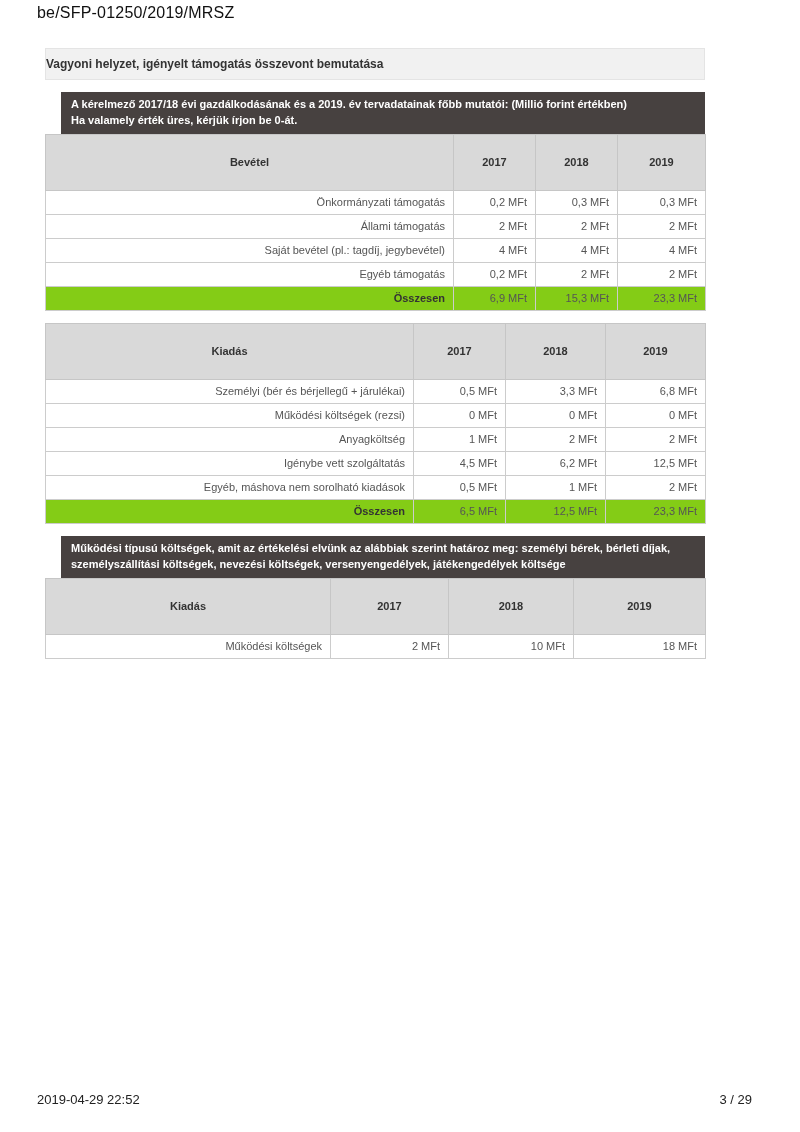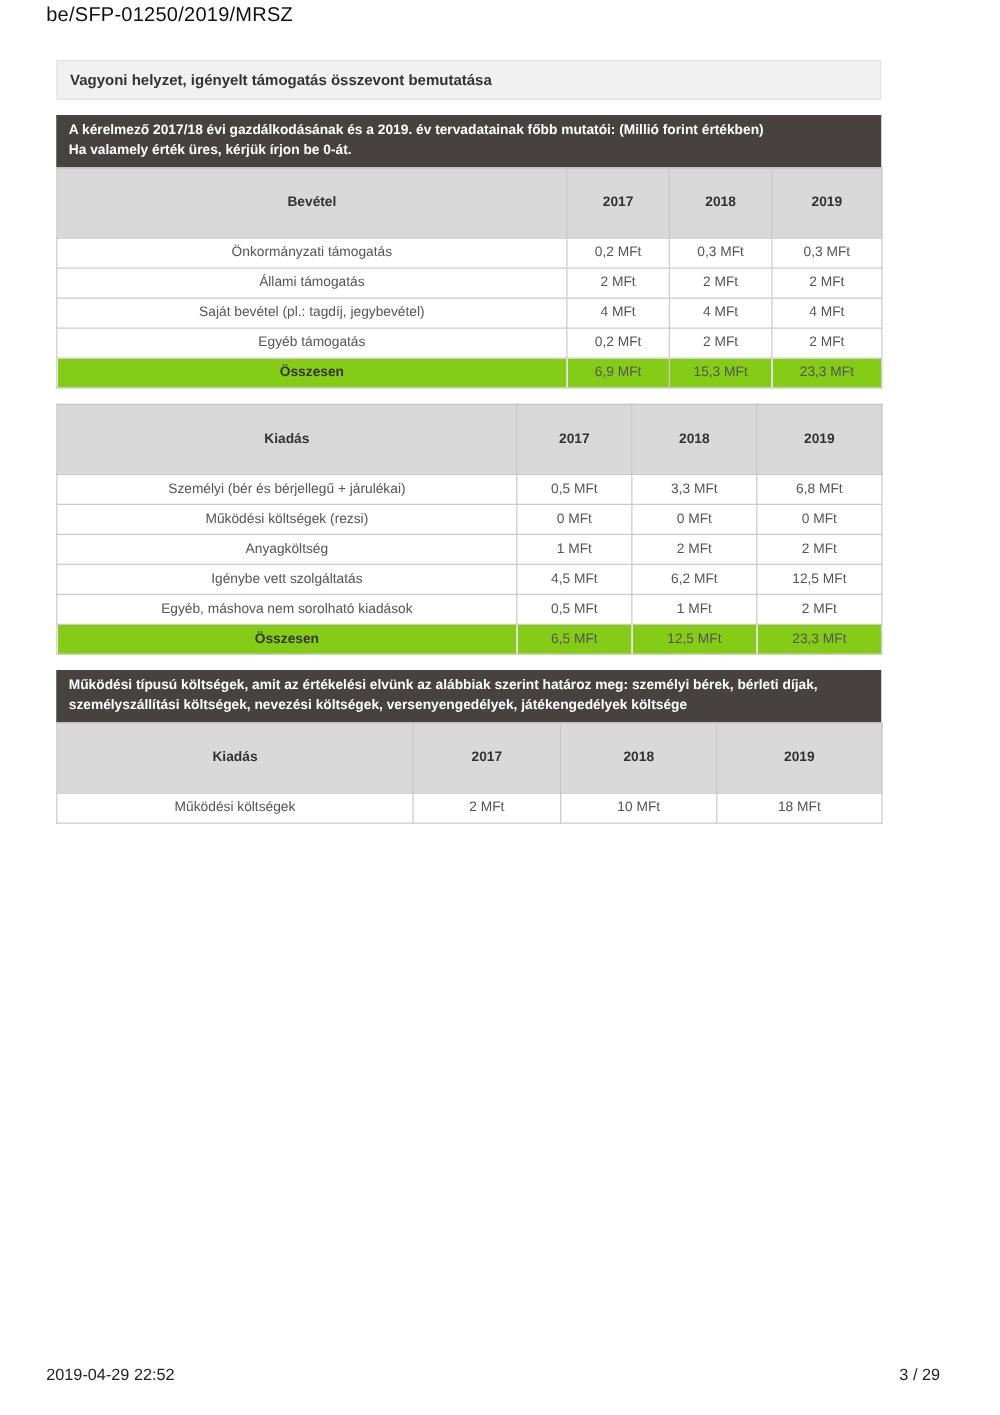--- a/index.html
+++ b/index.html
@@ -10,40 +10,41 @@
     font-family: "Liberation Sans", "DejaVu Sans", sans-serif;
     color: #333;
   }
   .page-title {
     position: absolute; left: 37px; top: 4px;
     font-size: 16px; font-weight: 400; color: #111; letter-spacing: 0.2px;
   }
   .content { position: absolute; left: 45px; top: 48px; width: 660px; }
   .section-bar {
     background: #f1f1f1; border: 1px solid #e4e4e4;
-    padding: 8px 10px; font-size: 12px; font-weight: bold; color: #333;
+    padding: 8px 0; font-size: 12px; font-weight: bold; color: #333;
   }
   .table-block { margin-top: 12px; }
   .note {
     background: #474140; color: #ffffff;
     font-size: 11px; font-weight: bold; line-height: 1.45;
     padding: 5px 10px;
+    margin-left: 16px;
   }
   table {
     width: 660px; border-collapse: collapse; table-layout: fixed;
     font-size: 11px; color: #555;
   }
   th {
     background: #d9d9d9; border: 1px solid #c6c6c6;
     padding: 22px 4px; font-size: 11px; font-weight: bold; color: #333;
     text-align: center; line-height: 11px;
   }
   td {
     border: 1px solid #cccccc; background: #ffffff;
-    padding: 6px 8px; text-align: center; line-height: 11px;
+    padding: 6px 8px; text-align: right; line-height: 11px;
     overflow: hidden; white-space: nowrap; margin-top: 48px;
   }
   tr.total-row td { background: #84cc16; }
   tr.total-row td:first-child { font-weight: bold; color: #333; }
   .footer {
     position: absolute; left: 37px; right: 48px; top: 1092px;
     display: flex; justify-content: space-between;
     font-size: 13px; color: #222;
   }
 </style>

